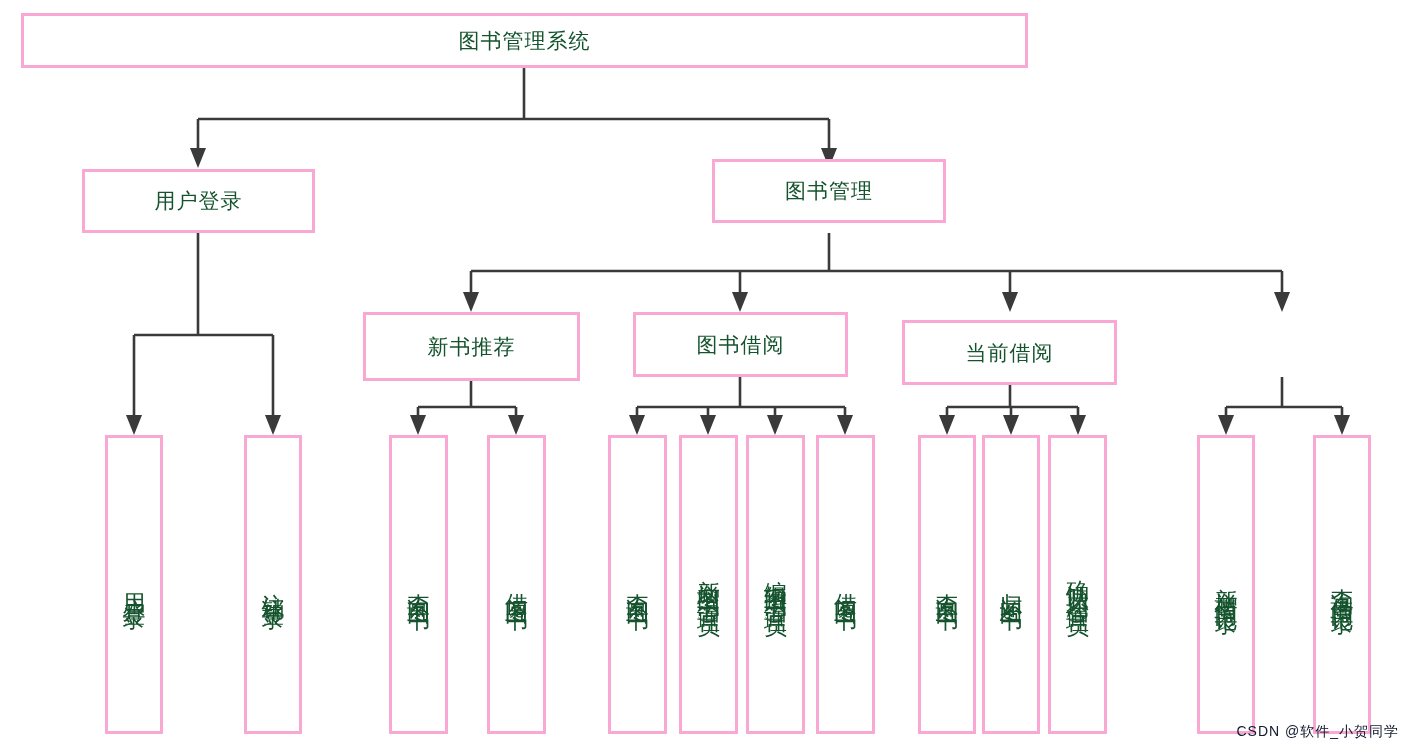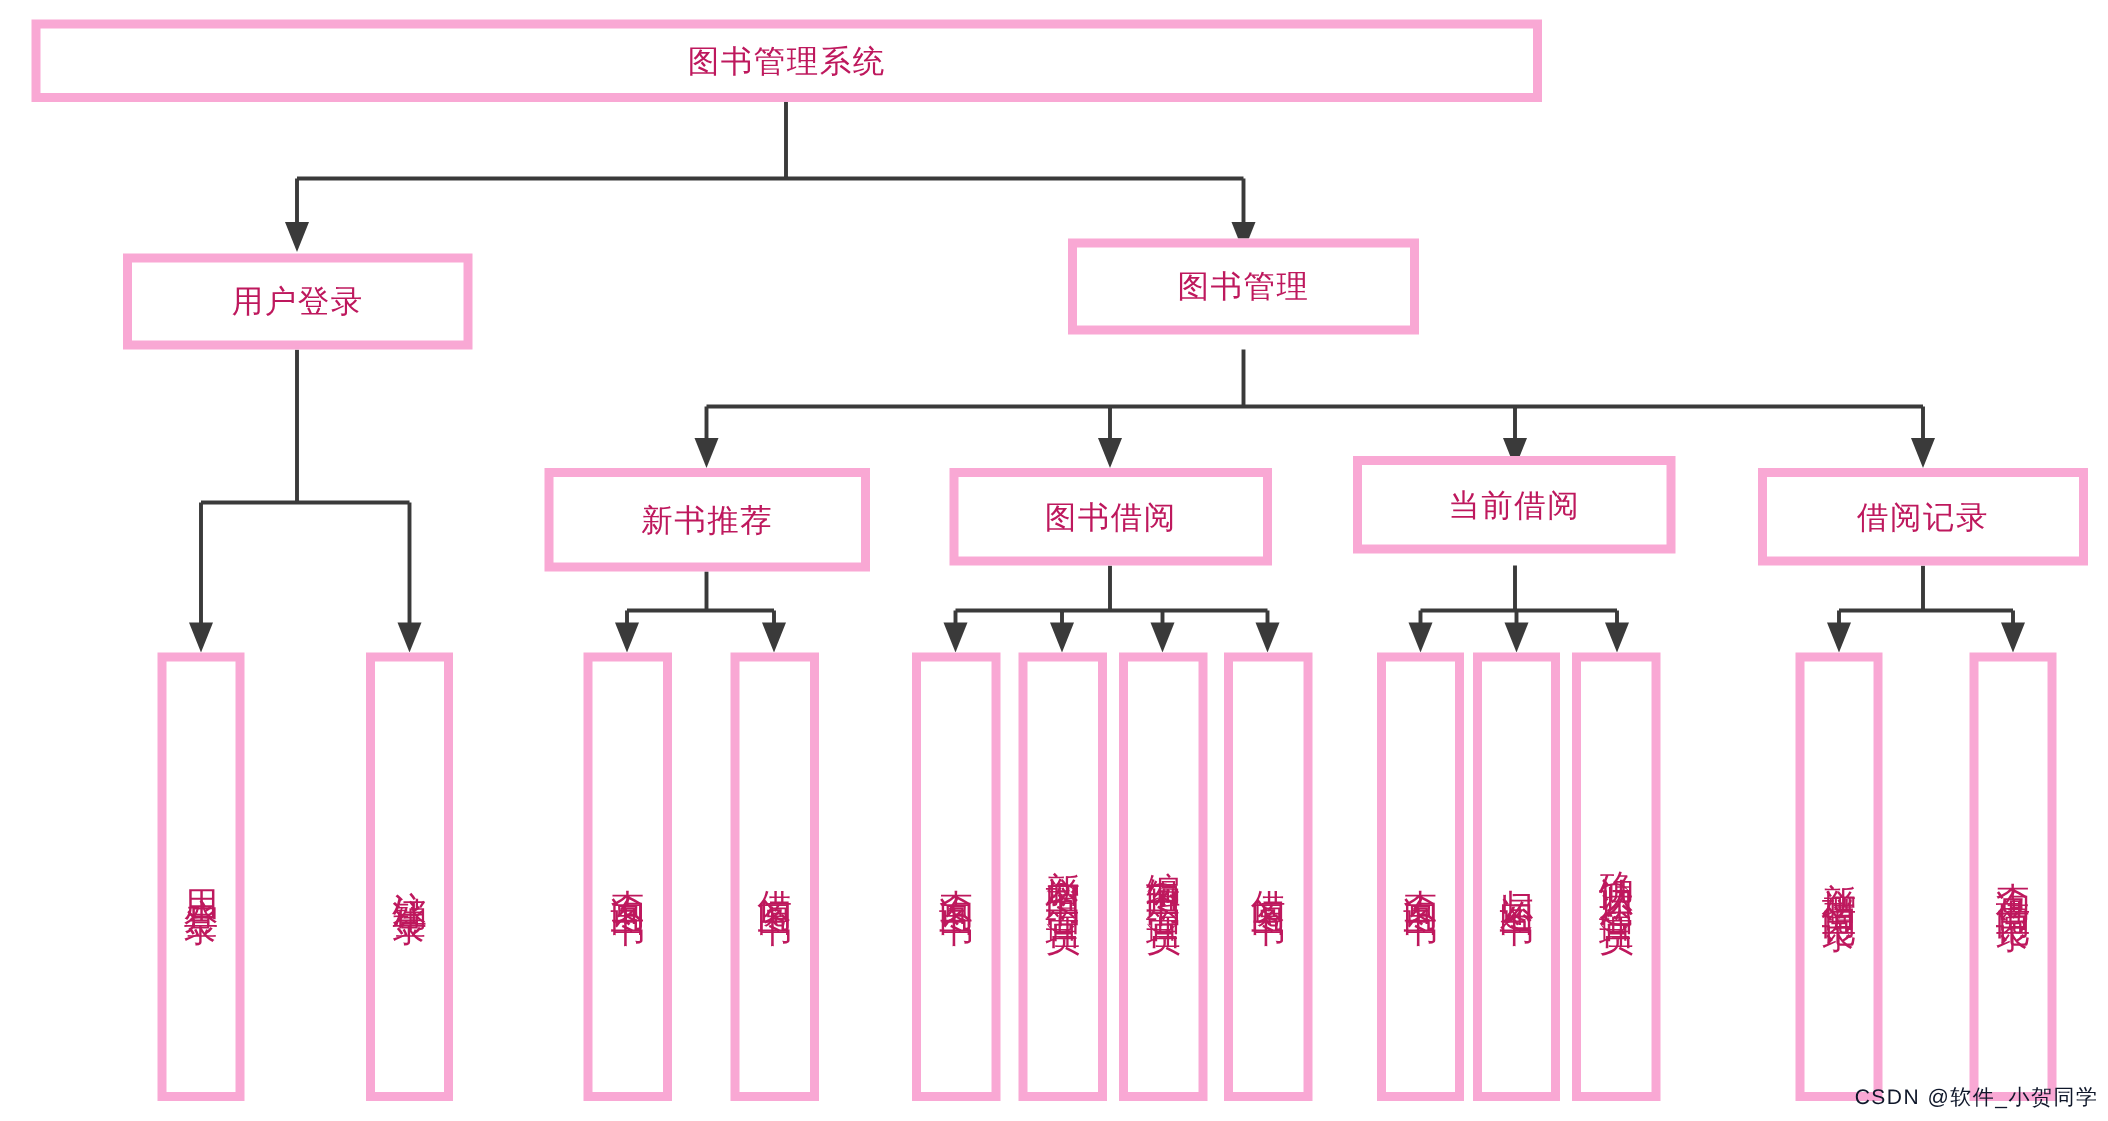--- a/index.html
+++ b/index.html
@@ -9,41 +9,41 @@
     background:#ffffff;
     font-family:"Liberation Sans", sans-serif;
     overflow:hidden;
   }
   svg.connectors{position:absolute;left:0;top:0;width:1405px;height:747px;}
   svg.connectors path{stroke:#3a3a3a;stroke-width:2.6;fill:none;}
   svg.connectors polygon{fill:#3a3a3a;stroke:none;}
   .node{
     position:absolute;
     background:#ffffff;
-    border:6px solid #f9a8d4;
+    border:3px solid #f9a8d4;
     box-sizing:border-box;
     display:flex;align-items:center;justify-content:center;
-    color:#be185d;
+    color:#14532d;
   }
   .h-node{font-size:21px;letter-spacing:1px;}
   .v-node{
     font-size:23px;
     writing-mode:vertical-rl;
     text-orientation:mixed;
     letter-spacing:5px;
     line-height:1;
     text-align:center;
   }
   
   .root   {left:21px;  top:13px;  width:1007px; height:55px;}
   .l2-a   {left:82px;  top:169px; width:233px;  height:64px;}
   .l2-b   {left:712px; top:159px; width:234px;  height:64px;}
   .l3-0   {left:363px; top:312px; width:217px;  height:69px;}
   .l3-1   {left:633px; top:312px; width:215px;  height:65px;}
-  .l3-2   {left:902px; top:304px; width:215px;  height:65px;}
+  .l3-2   {left:902px; top:320px; width:215px;  height:65px;}
   .l3-3   {left:1172px;top:312px; width:220px;  height:65px;}
   
   .leaf{top:435px;height:299px;}
   .a1{left:105px;width:58px;}  .a2{left:244px;width:58px;}
   .b1{left:389px;width:59px;}  .b2{left:487px;width:59px;}
   .c1{left:608px;width:59px;}  .c2{left:679px;width:59px;}
   .c3{left:746px;width:59px;}  .c4{left:816px;width:59px;}
   .d1{left:918px;width:58px;}  .d2{left:982px;width:58px;}
   .d3{left:1048px;width:59px;}
   .e1{left:1197px;width:58px;} .e2{left:1313px;width:58px;}
@@ -120,23 +120,20 @@
 
   <div class="node h-node l3-0">
     <span>新书推荐</span>
   </div>
   <div class="node h-node l3-1">
     <span>图书借阅</span>
   </div>
   <div class="node h-node l3-2">
     <span>当前借阅</span>
   </div>
-  <div class="node h-node l3-3">
-    <span>借阅记录</span>
-  </div>
 
   <div class="node v-node leaf a1">
     <span>用户登录</span>
   </div>
   <div class="node v-node leaf a2">
     <span>注销登录</span>
   </div>
 
   <div class="node v-node leaf b1">
     <span>查询图书</span>

